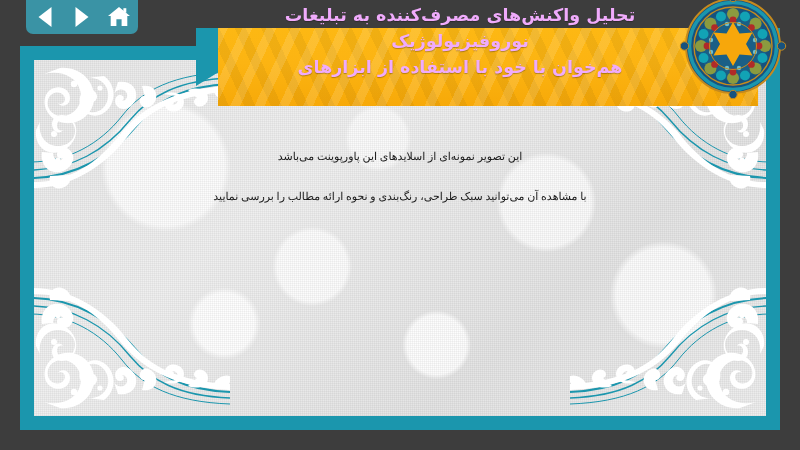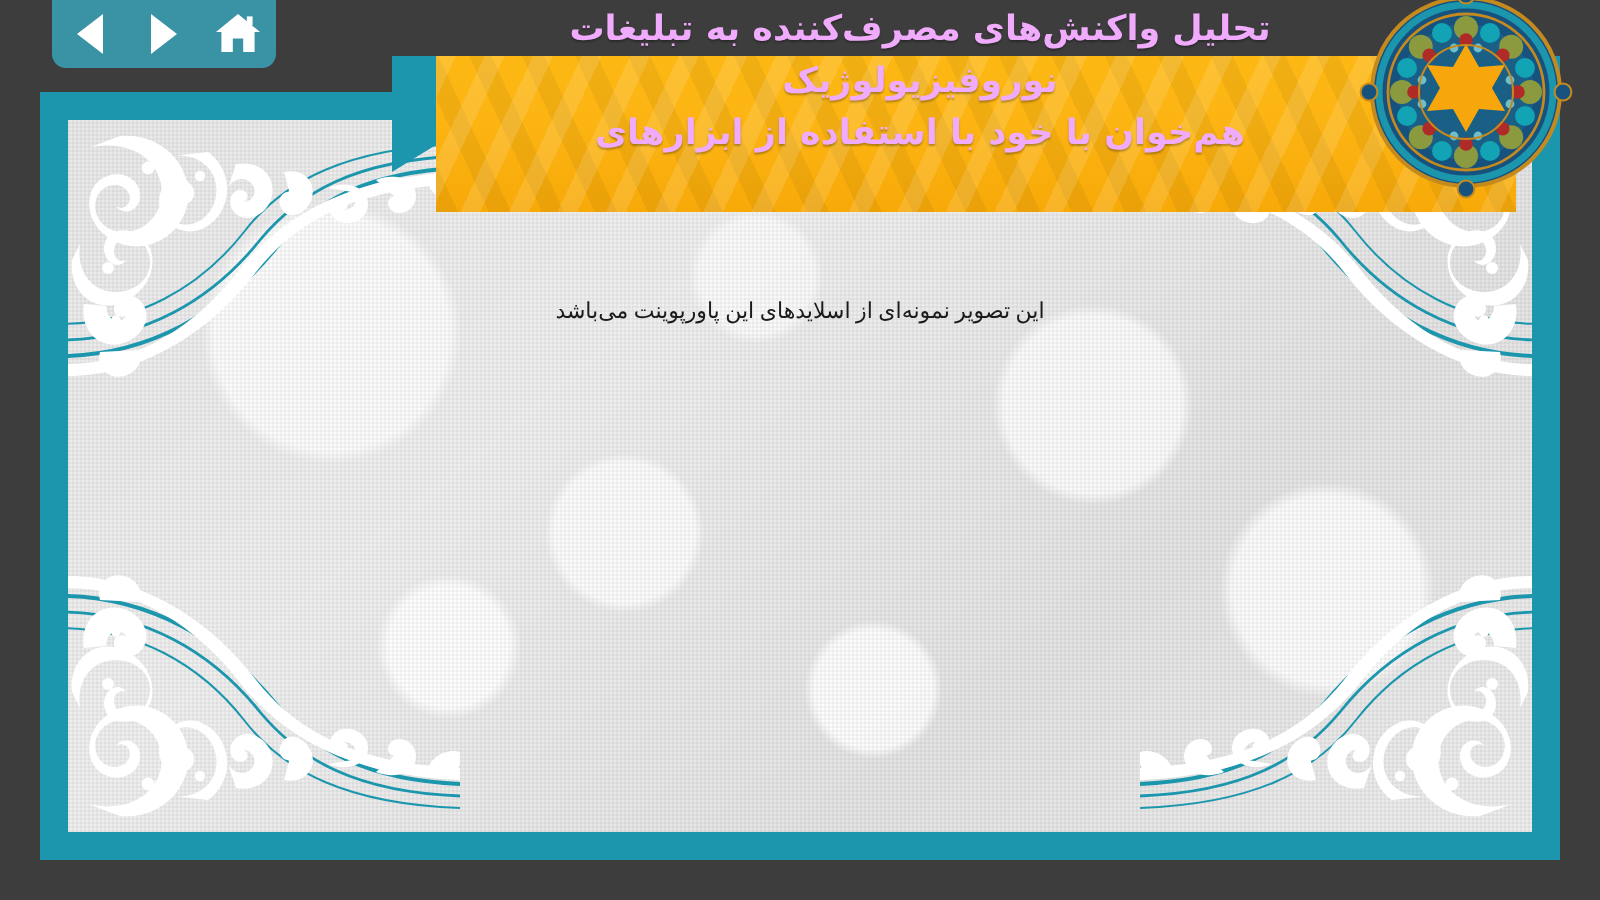--- a/index.html
+++ b/index.html
@@ -424,17 +424,18 @@
             <circle cx="24" cy="100" r="2.4"></circle>
           <circle cx="32" cy="120" r="2"></circle>
           <path d="M130 34 C140 30 150 34 150 42 C150 50 140 54 134 50 C129 46 131 40 136 40 C140 40 141 44 138 45 C143 45 146 40 142 36 Z"></path>
           <path d="M154 30 C164 26 174 30 174 38 C174 44 168 48 163 46 C159 44 159 39 163 38 Z"></path>
           <path d="M178 28 C186 25 194 28 196 34 L196 40 C190 42 182 38 180 32 Z"></path>
         </g>
       </svg>
 
       <div id="body-text">
         <div>این تصویر نمونه‌ای از اسلایدهای این پاورپوینت می‌باشد</div>
+        <div>با مشاهده آن می‌توانید سبک طراحی، رنگ‌بندی و نحوه ارائه مطالب را بررسی نمایید</div>
       </div>
     </div>
   </div>
 
 </div>
 
 </body></html>

